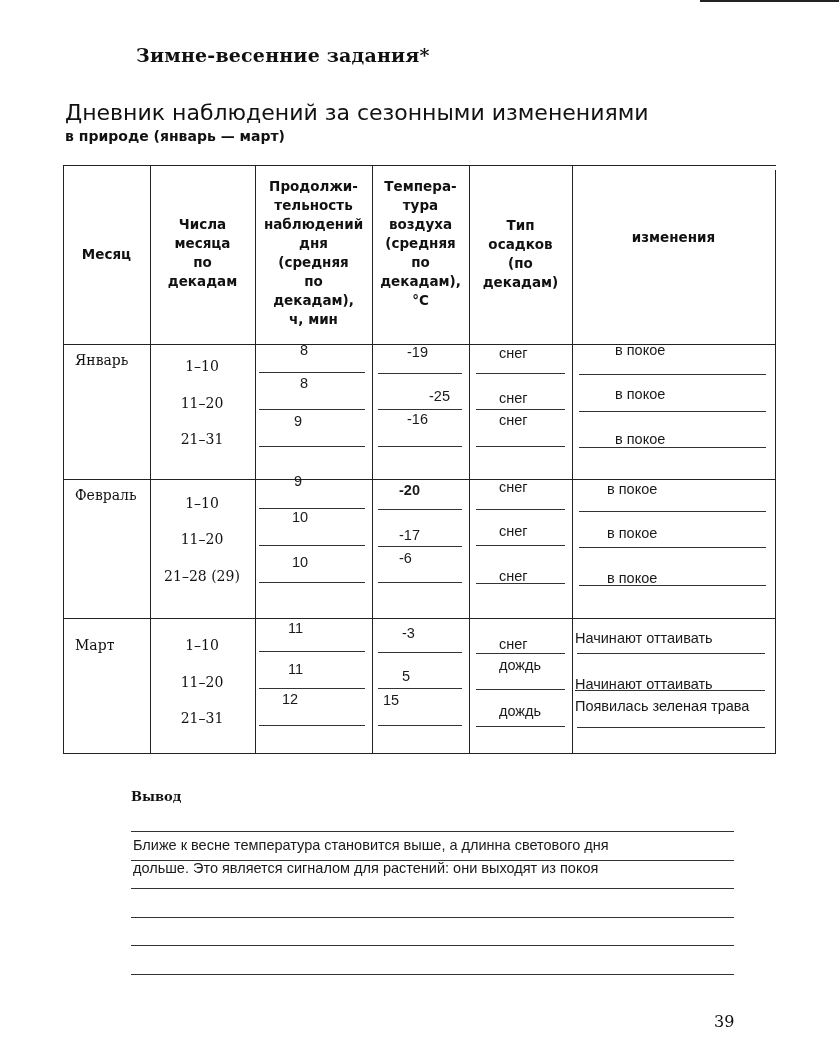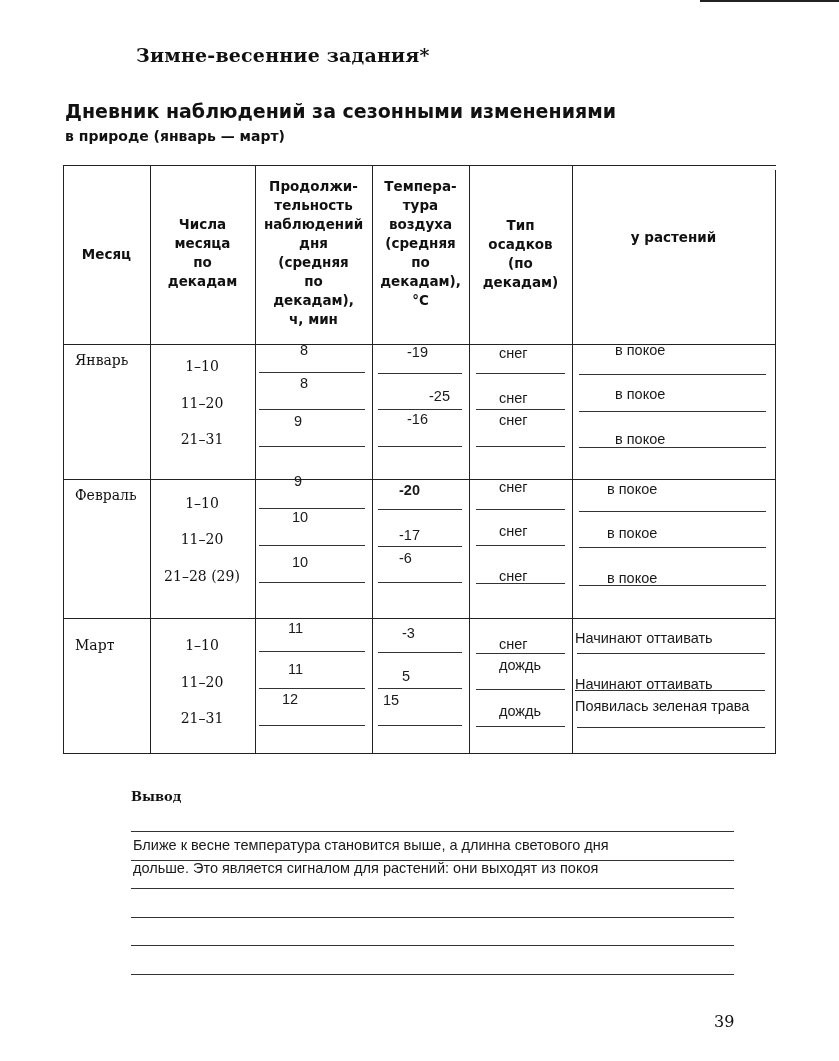--- a/index.html
+++ b/index.html
@@ -5,21 +5,21 @@
   html, body { margin: 0; padding: 0; background: #ffffff; }
   body { width: 839px; height: 1061px; position: relative; overflow: hidden; color: #111; }
   .abs { position: absolute; }
   .serif { font-family: "DejaVu Serif", "Liberation Serif", serif; }
   .sans { font-family: "DejaVu Sans", "Liberation Sans", sans-serif; }
   .hw { font-family: "Liberation Sans", sans-serif; color: #1a1a1a; }
 
   #top-rule { left: 700px; top: 0; width: 139px; height: 2px; background: #222; }
 
   #section-title { left: 136px; top: 44px; font-size: 19px; font-weight: bold; letter-spacing: 0.2px; }
-  #diary-title-1 { left: 65px; top: 100px; font-size: 19px; font-weight: bold; }
+  #diary-title-1 { left: 65px; top: 100px; font-size: 22px; font-weight: normal; }
   #diary-title-2 { left: 65px; top: 128px; font-size: 14px; font-weight: bold; }
 
   
   .vline { position: absolute; width: 1px; background: #222; }
   .hline { position: absolute; height: 1px; background: #222; }
   .uline { position: absolute; height: 1px; background: #333; }
 
   .hdr { position: absolute; text-align: center; font-size: 13.5px; font-weight: bold; line-height: 19px; }
   .month { position: absolute; font-size: 14px; }
   .range { position: absolute; font-size: 14px; text-align: center; width: 100px; }
@@ -83,21 +83,21 @@
     <div>декадам),</div>
     <div>°С</div>
   </div>
   <div class="hdr sans" style="left:469px; top:216px; width:103px;">
     <div>Тип</div>
     <div>осадков</div>
     <div>(по</div>
     <div>декадам)</div>
   </div>
   <div class="hdr sans" style="left:572px; top:228px; width:203px;">
-    <div>у растений</div>
+    <div>изменения</div>
   </div>
 
   <div class="month serif" style="left:75px; top:352px;">Январь</div>
   <div class="range serif" style="left:152px; top:358px;">1–10</div>
   <div class="range serif" style="left:152px; top:395px;">11–20</div>
   <div class="range serif" style="left:152px; top:431px;">21–31</div>
 
   <div class="val hw" style="left:300px; top:342px;">8</div>
   <div class="val hw" style="left:300px; top:375px;">8</div>
   <div class="val hw" style="left:294px; top:413px;">9</div>

